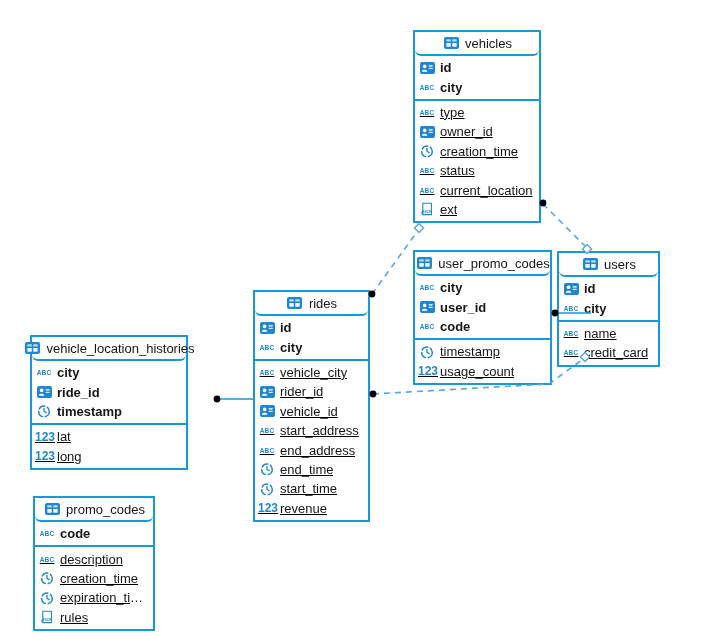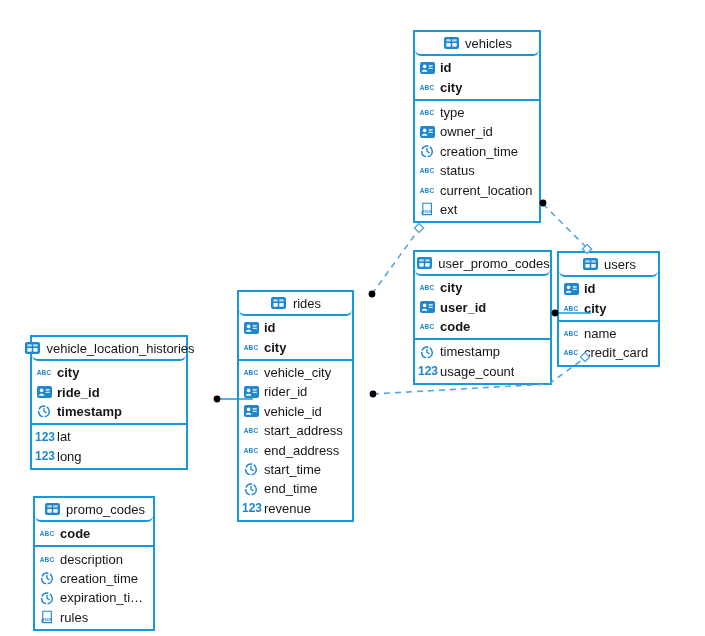--- a/index.html
+++ b/index.html
@@ -18,21 +18,21 @@
   .tbl{
     position:absolute;background:#ffffff;border:2px solid var(--blue);
     z-index:1;box-sizing:border-box;
   }
   .hdr{
     display:flex;align-items:center;justify-content:center;gap:5px;
     height:22px;border-bottom:2px solid var(--blue);
     font-size:13px;color:var(--txt);border-radius:6px;
   }
   .sec{padding:2px 0;}
-  .sec.flds{border-top:2px solid var(--blue);}
+  .sec.flds{border-top:2px solid var(--blue);text-decoration:underline;}
   .row{
     display:flex;align-items:center;gap:4px;height:19.4px;
     padding:0 6px 0 3px;font-size:13px;color:var(--txt);white-space:nowrap;
   }
   .row.pk .lbl{font-weight:700;}
   .icn{flex:none;width:18px;display:flex;justify-content:center;align-items:center;}
   .ticon{
     flex:none;width:18px;text-align:center;color:var(--iconblue);
     font-weight:700;font-size:6.5px;letter-spacing:.2px;
   }
@@ -231,21 +231,21 @@
         <div class="row">
           <span class="ticon">ABC</span>
           <span class="lbl">name</span>
         </div>
         <div class="row">
           <span class="ticon">ABC</span>
           <span class="lbl">credit_card</span>
         </div>
       </div>
     </div>
-    <div class="tbl" style="left: 237px; top: 290px; width: 117px;">
+    <div class="tbl" style="left: 253px; top: 290px; width: 117px;">
       <div class="hdr">
         <span class="icn">
           <svg width="15" height="12" viewBox="0 0 15 12">
             <rect x="0" y="0" width="15" height="12" rx="2" fill="#1f87cf"></rect>
             <rect x="2.3" y="2.2" width="4.5" height="2.4" rx="0.6" fill="#b5ddf5"></rect>
             <rect x="8.2" y="2.2" width="4.5" height="2.4" rx="0.6" fill="#b5ddf5"></rect>
             <rect x="2.3" y="5.9" width="4.5" height="3.8" rx="0.6" fill="#eef7fd"></rect>
             <rect x="8.2" y="5.9" width="4.5" height="3.8" rx="0.6" fill="#eef7fd"></rect>
           </svg>
         </span>
@@ -306,30 +306,30 @@
           <span class="ticon">ABC</span>
           <span class="lbl">end_address</span>
         </div>
         <div class="row">
           <span class="icn">
             <svg width="14" height="14" viewBox="0 0 14 14">
               <circle cx="7" cy="7.4" r="5.3" fill="none" stroke="#1f87cf" stroke-width="1.5" stroke-dasharray="7.5 1.6"></circle>
               <path d="M7 7.4 L7 4.3 M7 7.4 L9.3 8.7" fill="none" stroke="#1f87cf" stroke-width="1.3" stroke-linecap="round"></path>
             </svg>
           </span>
+          <span class="lbl">end_time</span>
+        </div>
+        <div class="row">
+          <span class="icn">
+            <svg width="14" height="14" viewBox="0 0 14 14">
+              <circle cx="7" cy="7.4" r="5.3" fill="none" stroke="#1f87cf" stroke-width="1.5" stroke-dasharray="7.5 1.6"></circle>
+              <path d="M7 7.4 L7 4.3 M7 7.4 L9.3 8.7" fill="none" stroke="#1f87cf" stroke-width="1.3" stroke-linecap="round"></path>
+            </svg>
+          </span>
           <span class="lbl">start_time</span>
-        </div>
-        <div class="row">
-          <span class="icn">
-            <svg width="14" height="14" viewBox="0 0 14 14">
-              <circle cx="7" cy="7.4" r="5.3" fill="none" stroke="#1f87cf" stroke-width="1.5" stroke-dasharray="7.5 1.6"></circle>
-              <path d="M7 7.4 L7 4.3 M7 7.4 L9.3 8.7" fill="none" stroke="#1f87cf" stroke-width="1.3" stroke-linecap="round"></path>
-            </svg>
-          </span>
-          <span class="lbl">end_time</span>
         </div>
         <div class="row">
           <span class="ticon num">123</span>
           <span class="lbl">revenue</span>
         </div>
       </div>
     </div>
     <div class="tbl" style="left: 30px; top: 335px; width: 158px;">
       <div class="hdr">
         <span class="icn">

